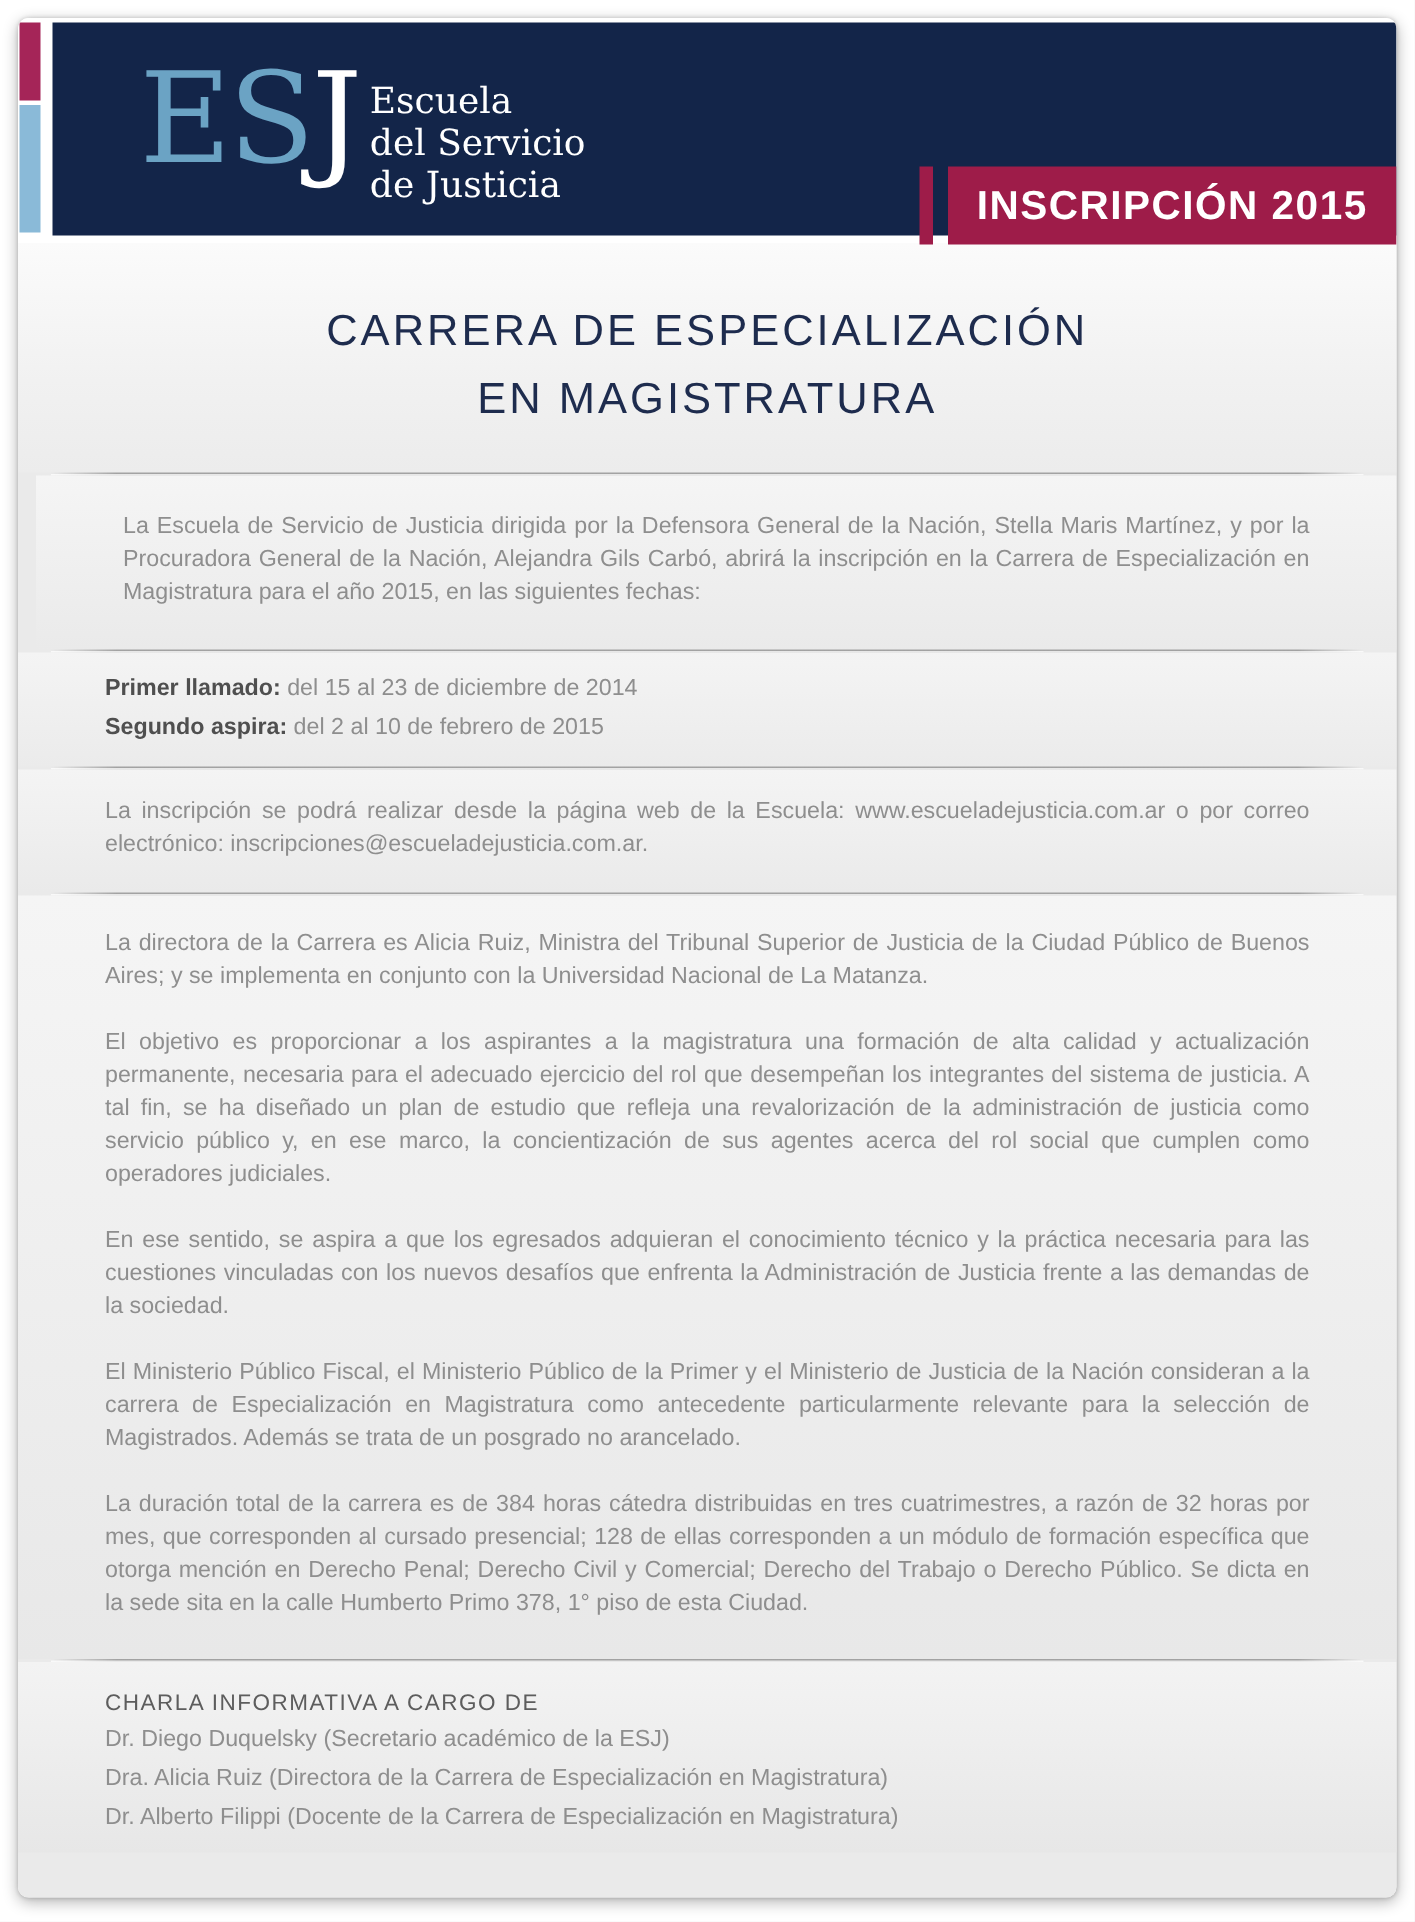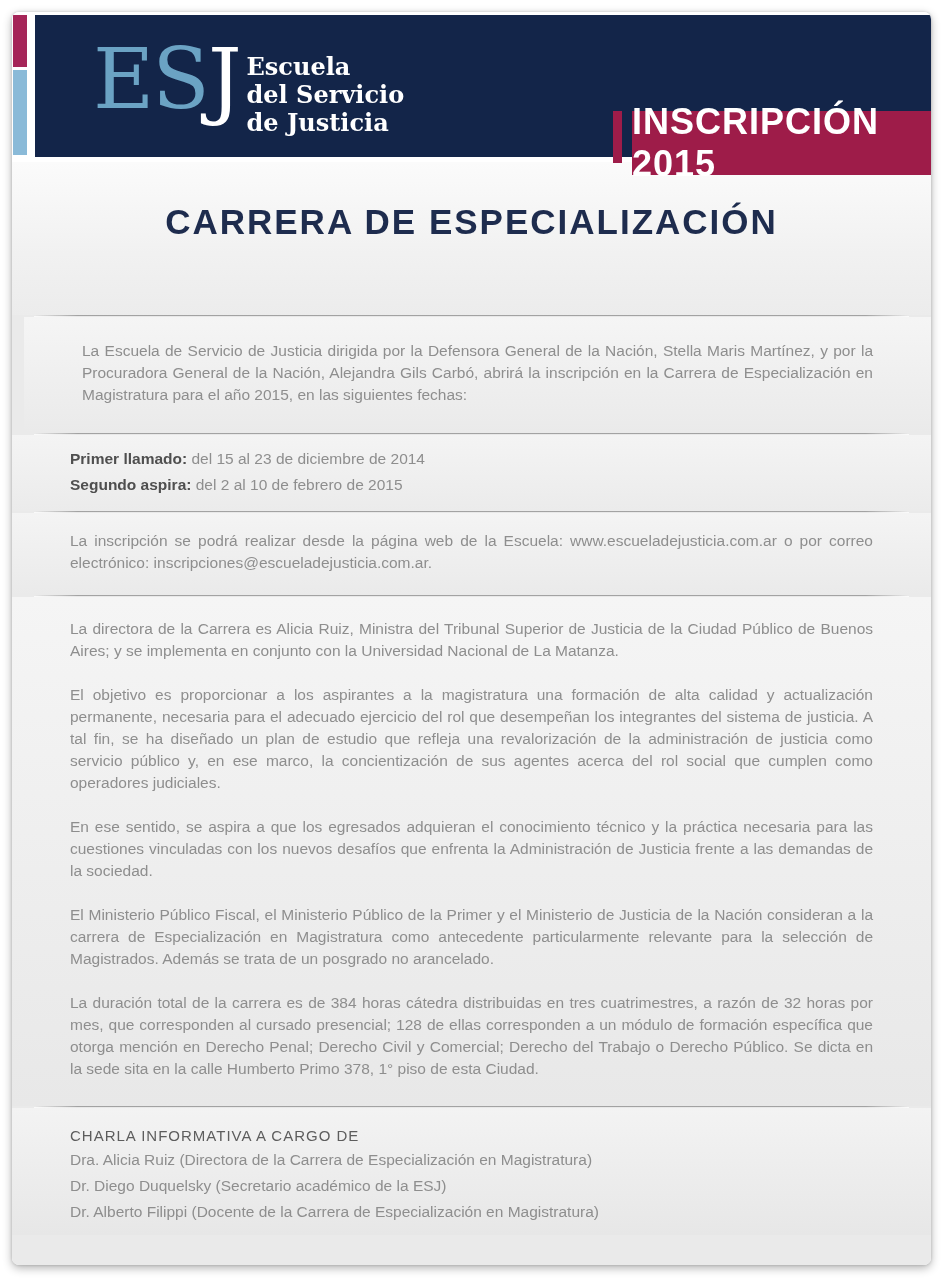--- a/index.html
+++ b/index.html
@@ -12,35 +12,35 @@
   }
   
   .header { position:relative; height:150px; background:#ffffff; flex:none; }
   .accent-maroon { position:absolute; left:1px; top:3px; width:14px; height:52px; background:#a52558; }
   .accent-blue   { position:absolute; left:1px; top:58px; width:14px; height:85px; background:#8abad8; }
   .navy-band { position:absolute; left:23px; right:0; top:3px; height:142px; background:#132549; }
   .esj-logo { position:absolute; left:58px; top:22px; display:flex; }
   .esj-letters { font-family:"DejaVu Serif", serif; font-size:84px; line-height:1; letter-spacing:-2px; }
   .esj-es { color:#6ba3c4; }
   .esj-j  { color:#ffffff; }
-  .esj-text { color:#ffffff; font-family:"DejaVu Serif", serif; font-size:24px; line-height:1.17; margin-left:7px; padding-top:16px;font-weight:bold; }
+  .esj-text { color:#ffffff; font-family:"DejaVu Serif", serif; font-size:24px; line-height:1.17; margin-left:7px; padding-top:16px; }
   .insc-stripe { position:absolute; left:601px; top:99px; width:9px; height:52px; background:#9e1c49; }
   .insc-band {
-    position:absolute; left:620px; right:0; top:99px; height:64px; background:#9e1c49;
+    position:absolute; left:620px; right:0; top:99px; height:52px; background:#9e1c49;
     display:flex; align-items:center; justify-content:center;
-    color:#ffffff; font-weight:bold; font-size:36px; letter-spacing:1px;
+    color:#ffffff; font-weight:bold; font-size:27px; letter-spacing:1px;
   }
   
   .content { flex:1; background:#eaeaea; }
   .title-section {
     height:153px; background:linear-gradient(180deg,#fbfbfb 0%, #f1f1f1 60%, #ececec 100%);
     text-align:center; padding-top:37px;
   }
   .title-section h1 {
-    font-weight:bold; font-size:35px; line-height:45px; letter-spacing:2px;
+    font-weight:normal; font-size:29px; line-height:45px; letter-spacing:2px;
     color:#1e2c4e;
   }
   .divider {
     height:2px; margin:0 22px;
     background:linear-gradient(90deg, rgba(150,150,150,0) 0%, rgba(150,150,150,0.85) 5%, rgba(150,150,150,0.85) 95%, rgba(150,150,150,0) 100%);
     border-bottom:1px solid rgba(255,255,255,0.75);
   }
   .sec { color:#8e8e8e; font-size:15.5px; line-height:22px; }
   .sec p { text-align:justify; }
   .sec-intro    { padding:23px 58px 27px; background:linear-gradient(180deg,#f5f5f5,#eaeaea);margin-left:12px; }
@@ -73,20 +73,21 @@
     </div>
     <div class="insc-stripe"></div>
     <div class="insc-band">INSCRIPCIÓN 2015</div>
   </div>
 
   <div class="content">
 
     <div class="title-section">
       <h1>
         <span>CARRERA DE ESPECIALIZACIÓN</span><br>
+        <span>EN MAGISTRATURA</span>
       </h1>
     </div>
 
     <div class="divider"></div>
 
     <div class="sec sec-intro">
       <p>La Escuela de Servicio de Justicia dirigida por la Defensora General de la Nación, Stella Maris Martínez, y por la Procuradora General de la Nación, Alejandra Gils Carbó, abrirá la inscripción en la Carrera de Especialización en Magistratura para el año 2015, en las siguientes fechas:</p>
     </div>
 
     <div class="divider"></div>
@@ -110,22 +111,22 @@
       <p>En ese sentido, se aspira a que los egresados adquieran el conocimiento técnico y la práctica necesaria para las cuestiones vinculadas con los nuevos desafíos que enfrenta la Administración de Justicia frente a las demandas de la sociedad.</p>
       <p>El Ministerio Público Fiscal, el Ministerio Público de la Primer y el Ministerio de Justicia de la Nación consideran a la carrera de Especialización en Magistratura como antecedente particularmente relevante para la selección de Magistrados. Además se trata de un posgrado no arancelado.</p>
       <p>La duración total de la carrera es de 384 horas cátedra distribuidas en tres cuatrimestres, a razón de 32 horas por mes, que corresponden al cursado presencial; 128 de ellas corresponden a un módulo de formación específica que otorga mención en Derecho Penal; Derecho Civil y Comercial; Derecho del Trabajo o Derecho Público. Se dicta en la sede sita en la calle Humberto Primo 378, 1° piso de esta Ciudad.</p>
     </div>
 
     <div class="divider"></div>
 
     <div class="sec sec-charla">
       <div class="charla-heading">CHARLA INFORMATIVA A CARGO DE</div>
       <div class="speakers">
+        <div>Dr. Diego Duquelsky (Secretario académico de la ESJ)</div>
         <div>Dra. Alicia Ruiz (Directora de la Carrera de Especialización en Magistratura)</div>
-        <div>Dr. Diego Duquelsky (Secretario académico de la ESJ)</div>
         <div>Dr. Alberto Filippi (Docente de la Carrera de Especialización en Magistratura)</div>
       </div>
 
     </div>
 
   </div>
 
 </div>
 
 </body></html>

